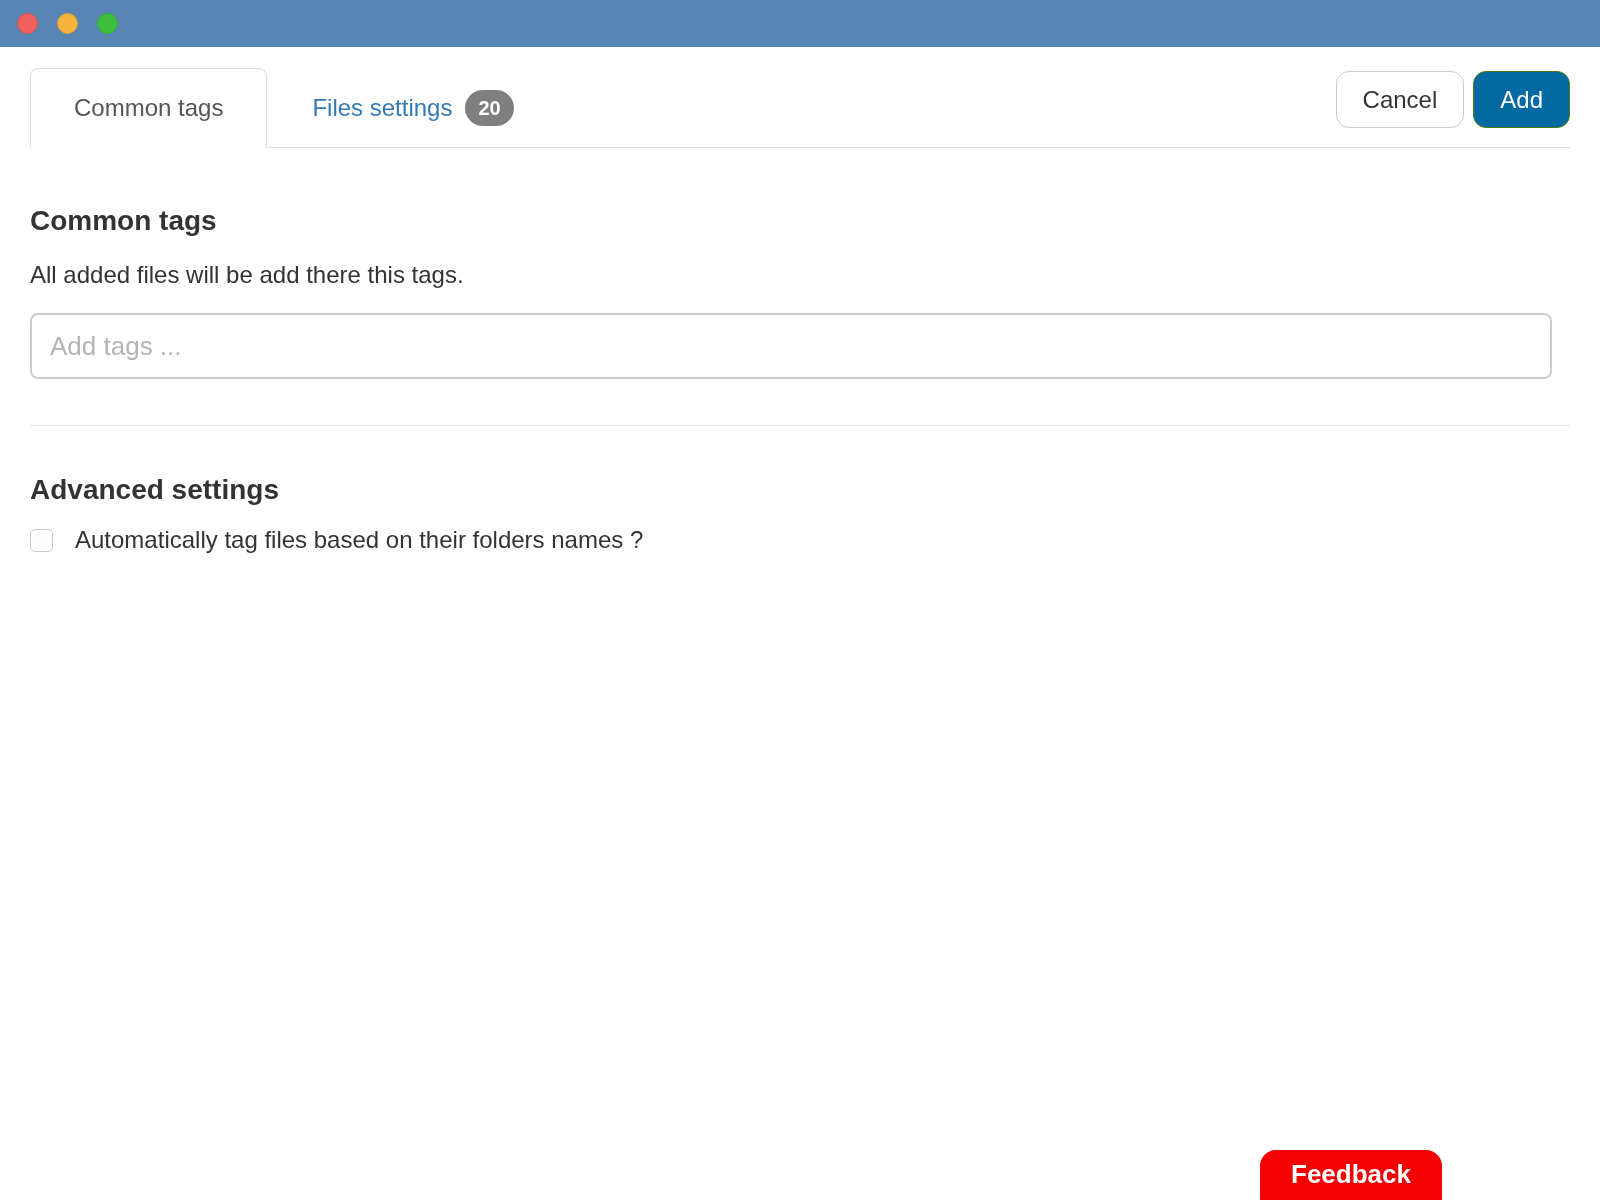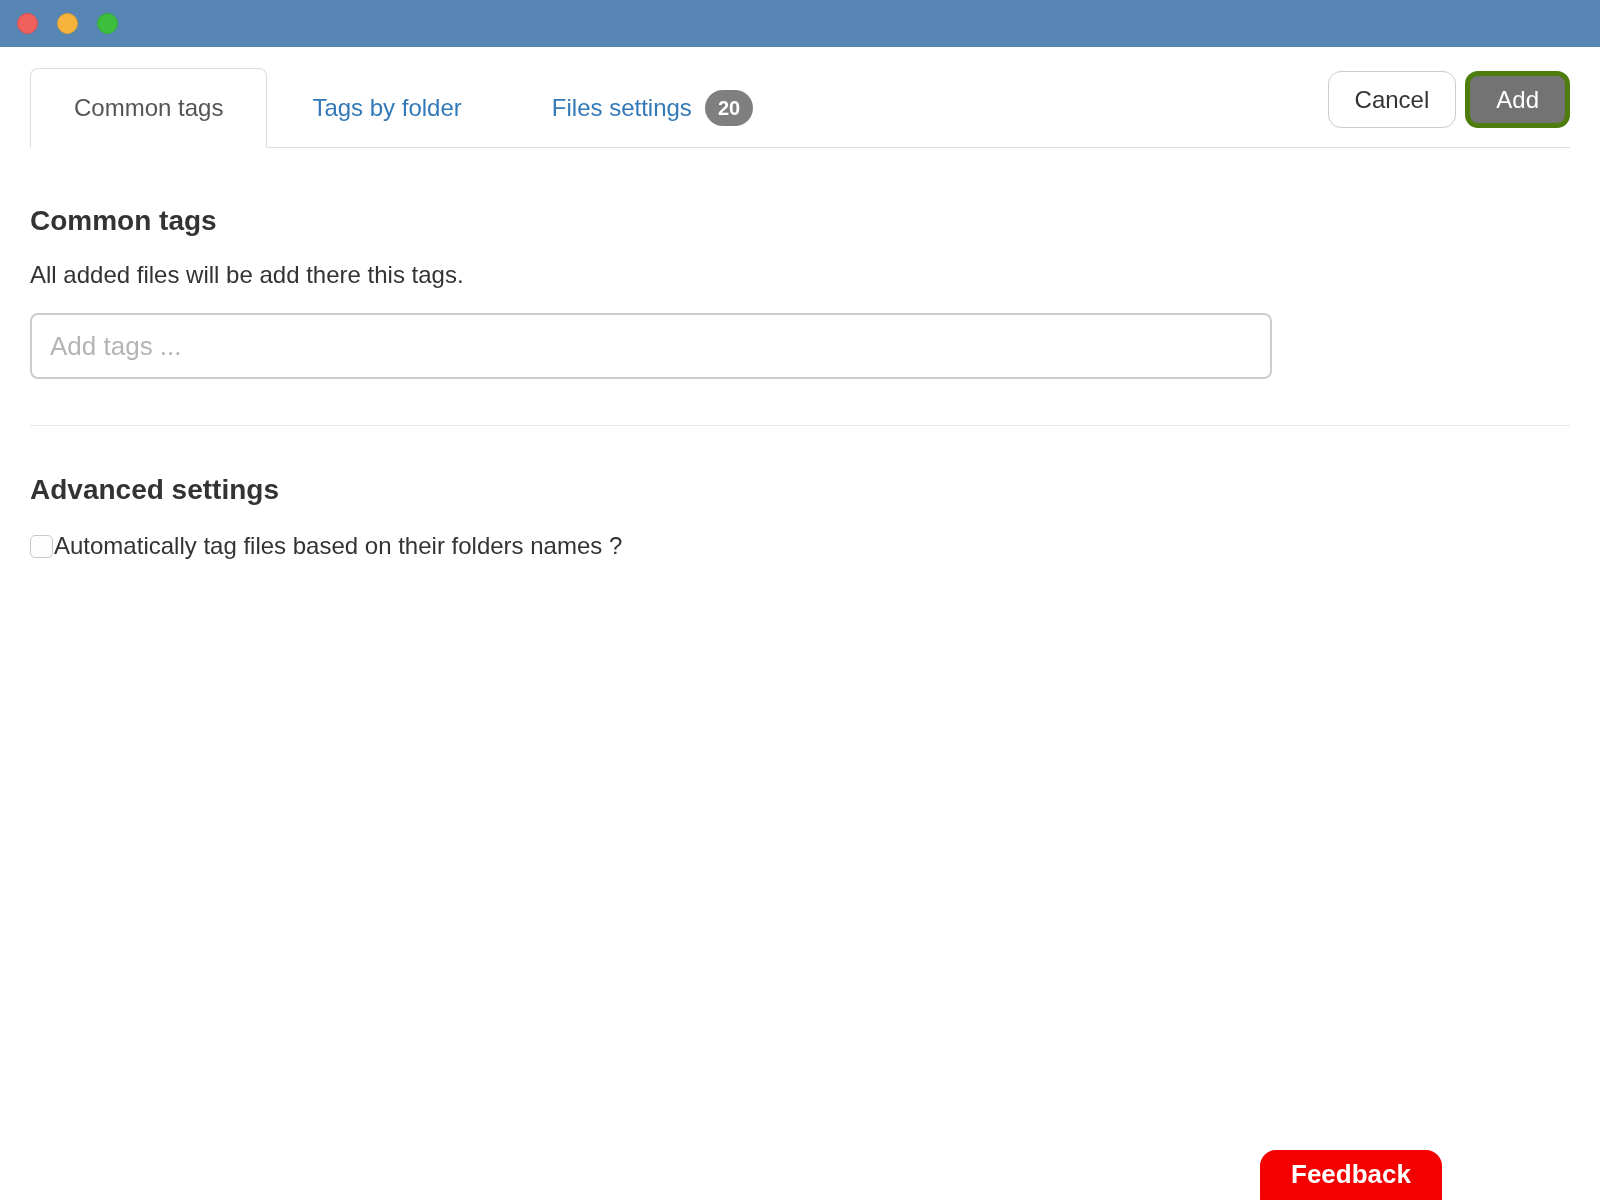--- a/index.html
+++ b/index.html
@@ -83,42 +83,42 @@
     border-radius: 13px;
     padding: 0 26px;
     cursor: pointer;
   }
   .btn-cancel {
     background: #ffffff;
     border: 1px solid #cccccc;
     color: #333333;
   }
   .btn-add {
-    background: #737373;
-    border: 5px solid #4d7c0f;
+    background: #0369a1;
+    border: 1px solid #4d7c0f;
     color: #ffffff;
   }
 
   
   .content { padding: 0 30px; }
   h2.section-heading {
     font-size: 28px;
     font-weight: bold;
     color: #333333;
   }
   .heading-common { margin-top: 57px; }
   .description {
     margin-top: 24px;
     font-size: 24px;
     color: #333333;
   }
   .tags-input {
     display: block;
     margin-top: 24px;
-    width: 1242px;
+    width: 1522px;
     height: 66px;
     border: 2px solid #cccccc;
     border-radius: 8px;
     font-family: "Liberation Sans", sans-serif;
     font-size: 26px;
     color: #333333;
     padding: 0 18px;
     outline: none;
   }
   .tags-input::placeholder { color: #b4b4b4; opacity: 1; }
@@ -128,24 +128,24 @@
     font-style: italic;
     color: #8a8a8a;
   }
   .divider {
     margin-top: 46px;
     border: none;
     border-top: 1px solid #e8e8e8;
   }
   .heading-advanced { margin-top: 48px; }
   .checkbox-row {
-    margin-top: 26px;
+    margin-top: 20px;
     display: flex;
     align-items: center;
-    gap: 1px;
+    gap: 22px;
   }
   .checkbox {
     appearance: none;
     -webkit-appearance: none;
     width: 23px; height: 23px;
     border: 1px solid #c9c9c9;
     border-radius: 5px;
     background: #fdfdfd;
     cursor: pointer;
     flex: 0 0 auto;
@@ -185,23 +185,20 @@
     <span class="light red"></span>
     <span class="light yellow"></span>
     <span class="light green"></span>
   </div>
 </header>
 
 <nav class="tabbar-wrap">
   <div class="tabbar">
     <a class="tab active">
       <span>Common tags</span>
-    </a>
-    <a class="tab link">
-      <span>Tags by folder</span>
     </a>
     <a class="tab link">
       <span>Files settings</span>
       <span class="badge">20</span>
     </a>
     <div class="tab-actions">
       <button class="btn btn-cancel">Cancel</button>
       <button class="btn btn-add">Add</button>
     </div>
   </div>

